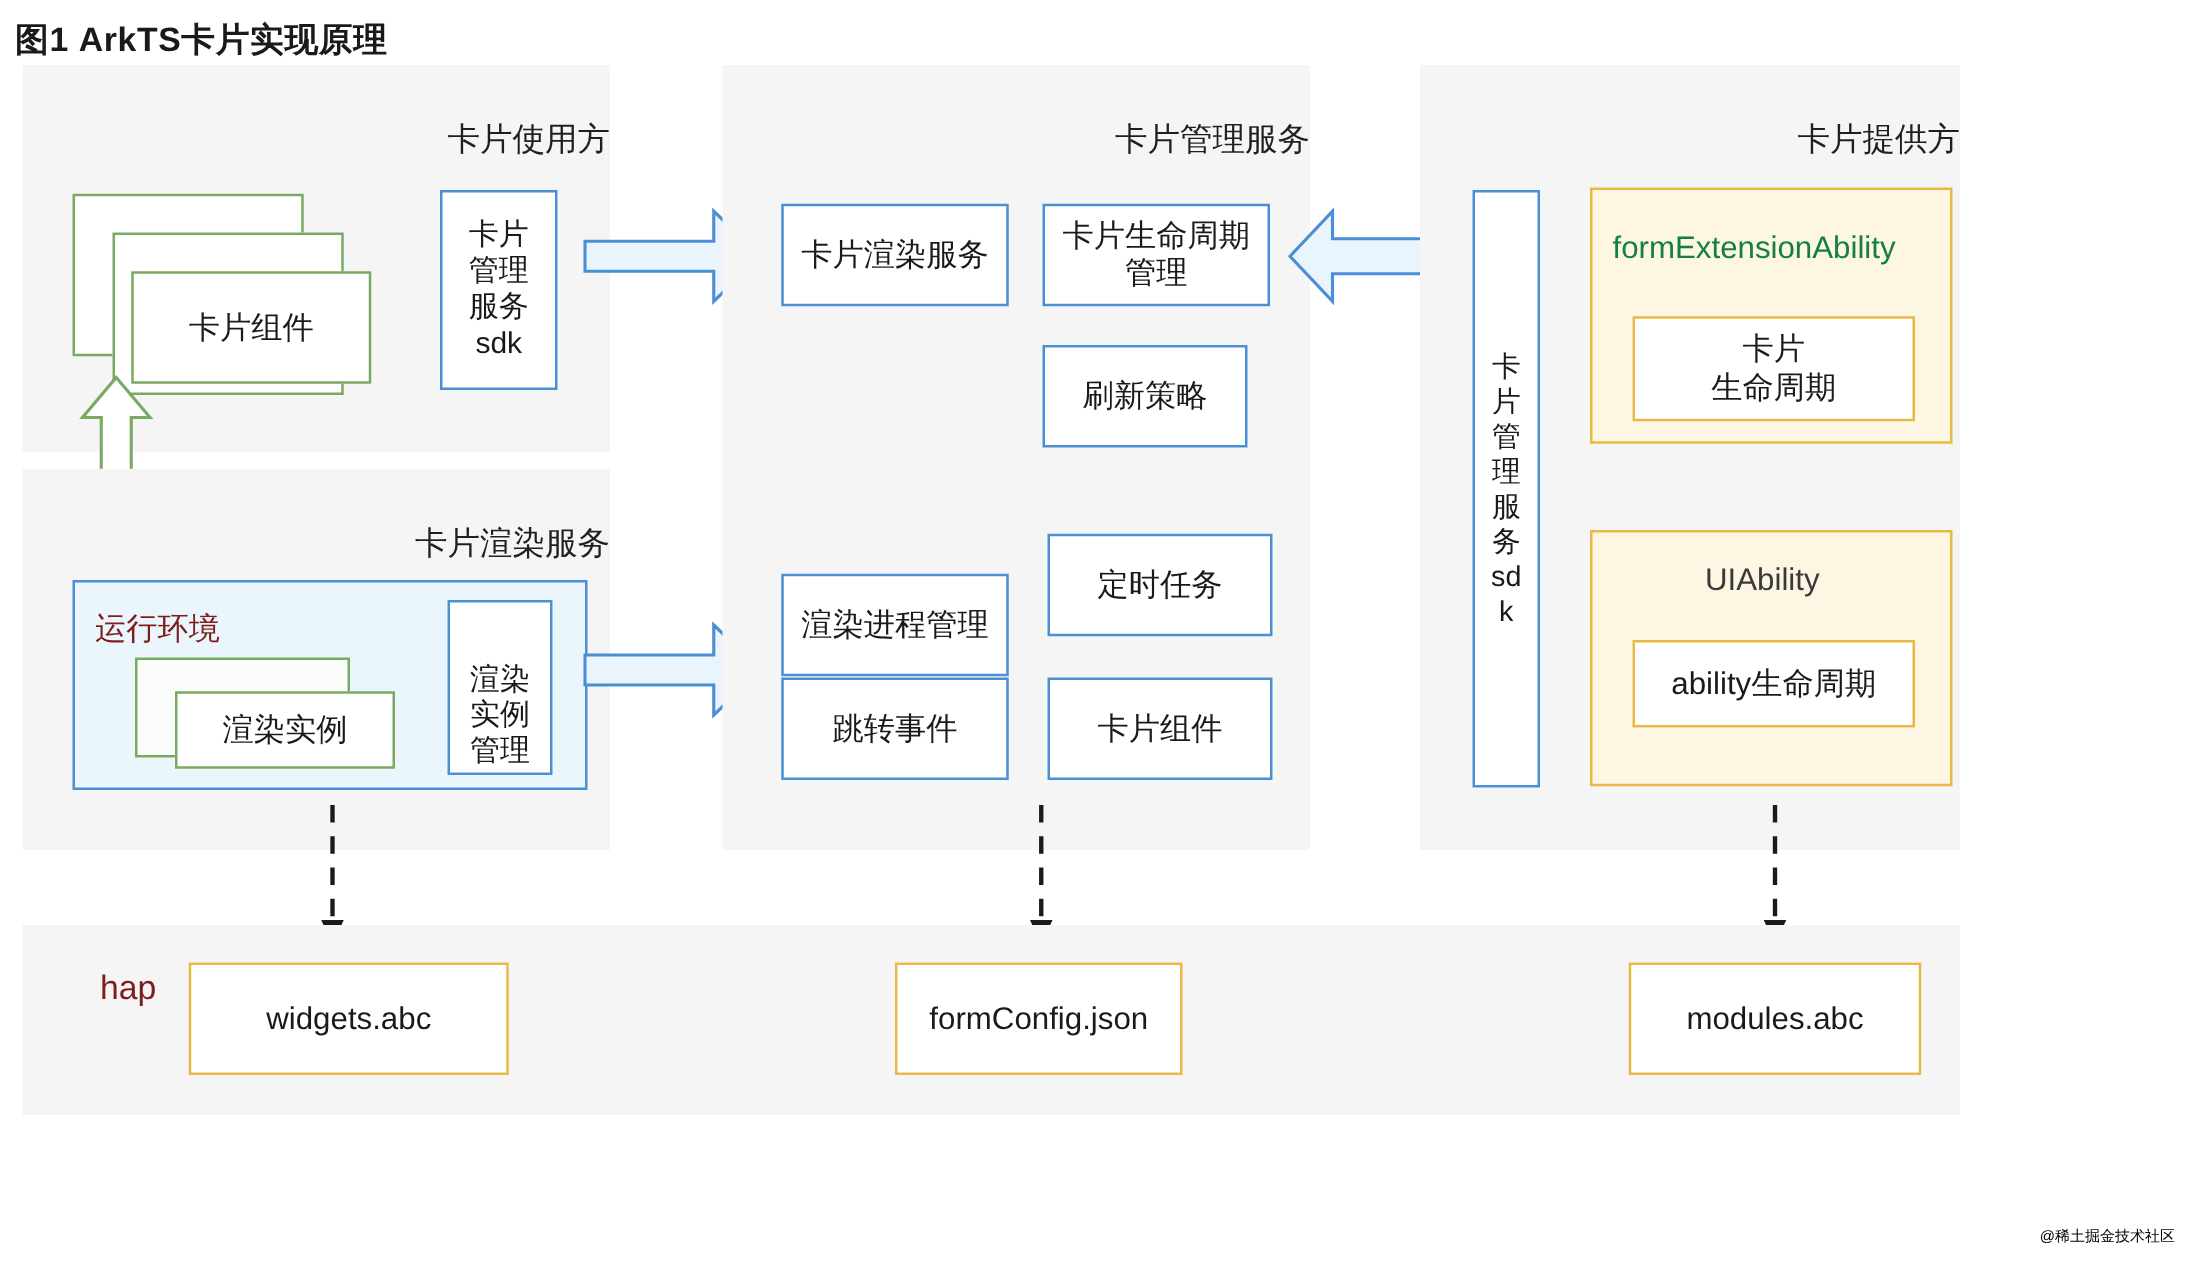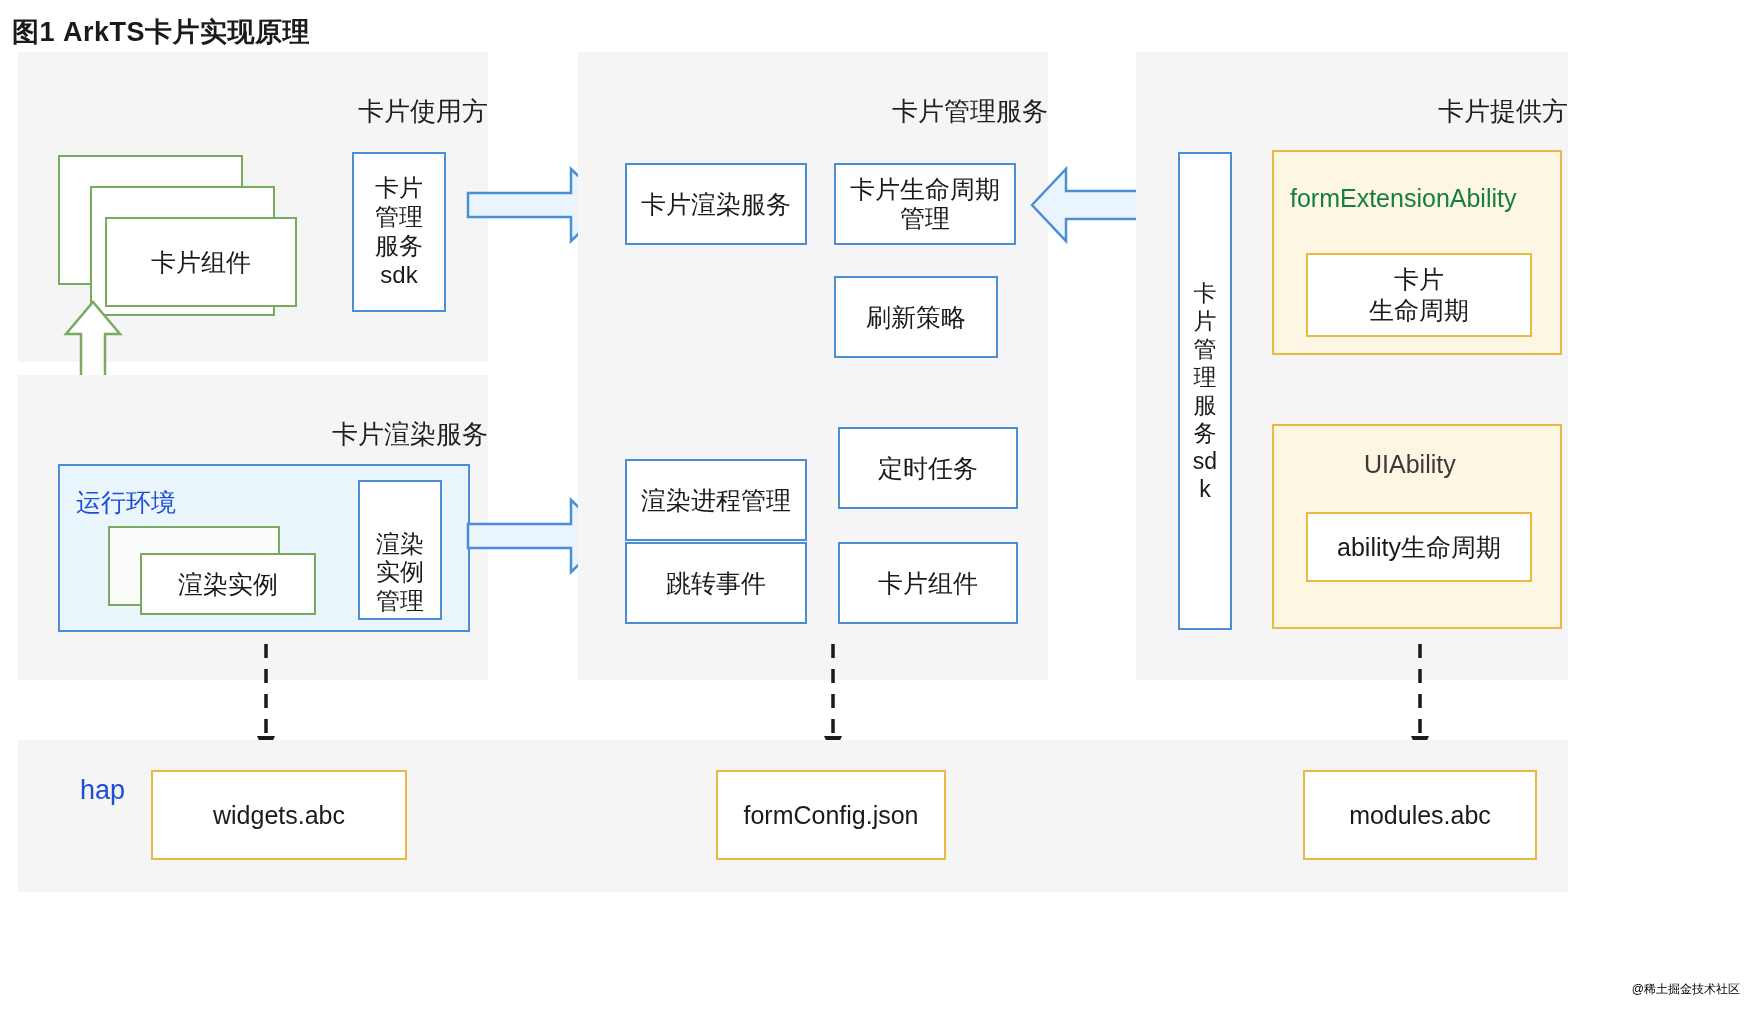--- a/index.html
+++ b/index.html
@@ -40,21 +40,21 @@
     padding: 2px 4px;
   }
   .blue   { border: 2px solid #4a8fd4; }
   .green  { border: 2px solid #7aa961; }
   .yellow { border: 2px solid #e9b946; }
   .yellow-fill { background: #fdf6e3; }
   .blue-fill   { background: #eaf5fc; }
 
   .box-label-tl {
     position: absolute;
-    font-size: 25px; color: #1d4ed8;
+    font-size: 25px; color: #7f1d1d;
     white-space: nowrap;
   }
 
   
   .vbox {
     position: absolute;
     border: 2px solid #4a8fd4;
     background: #fff;
     display: flex; align-items: center; justify-content: center;
   }

